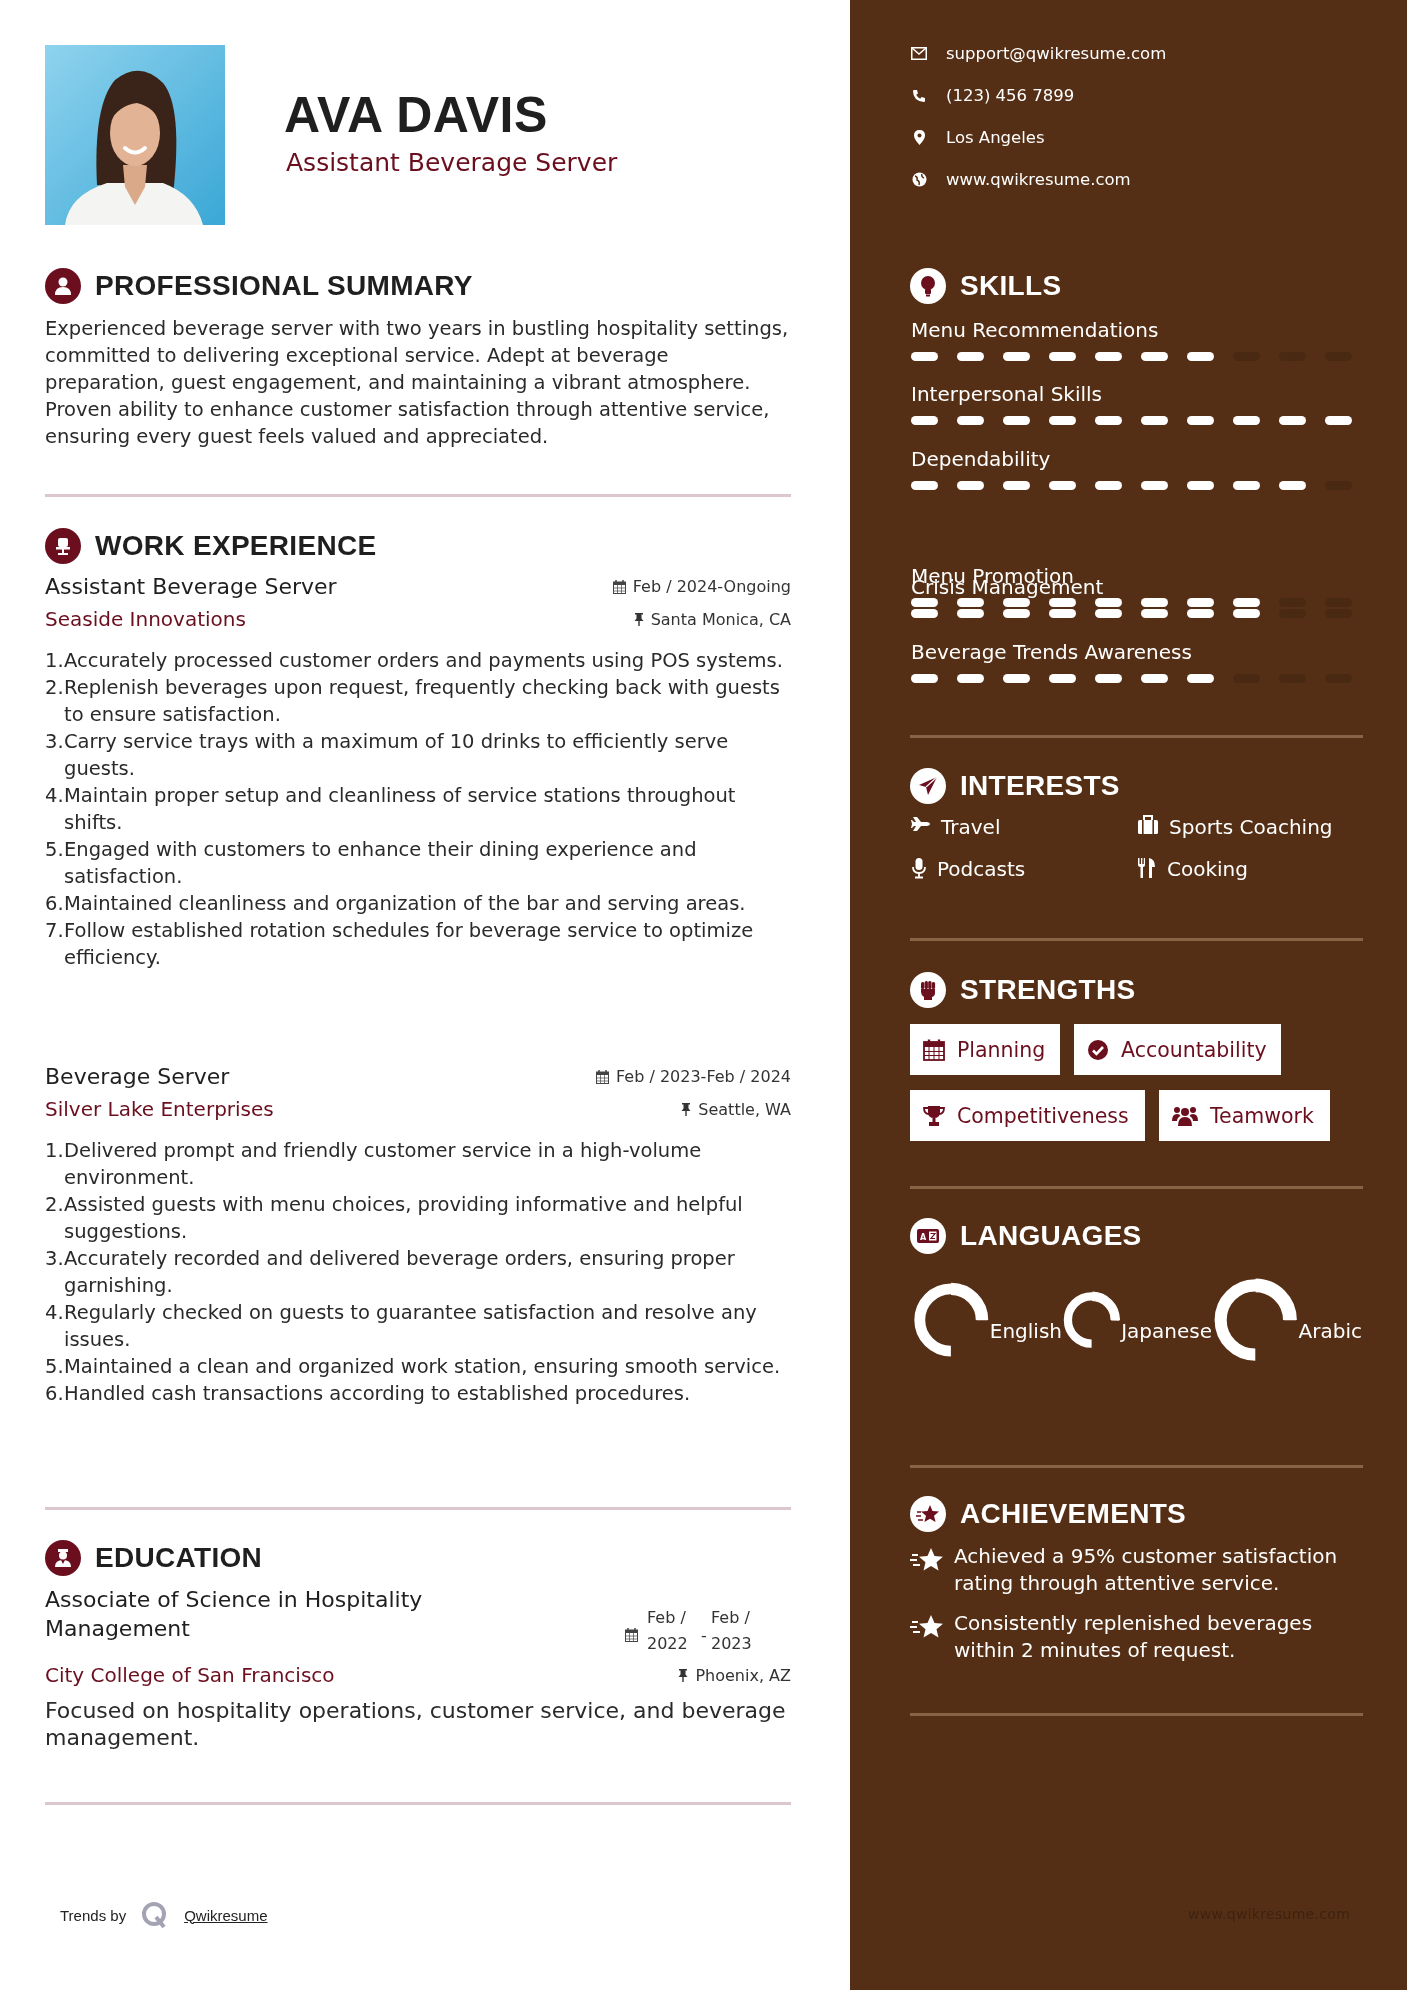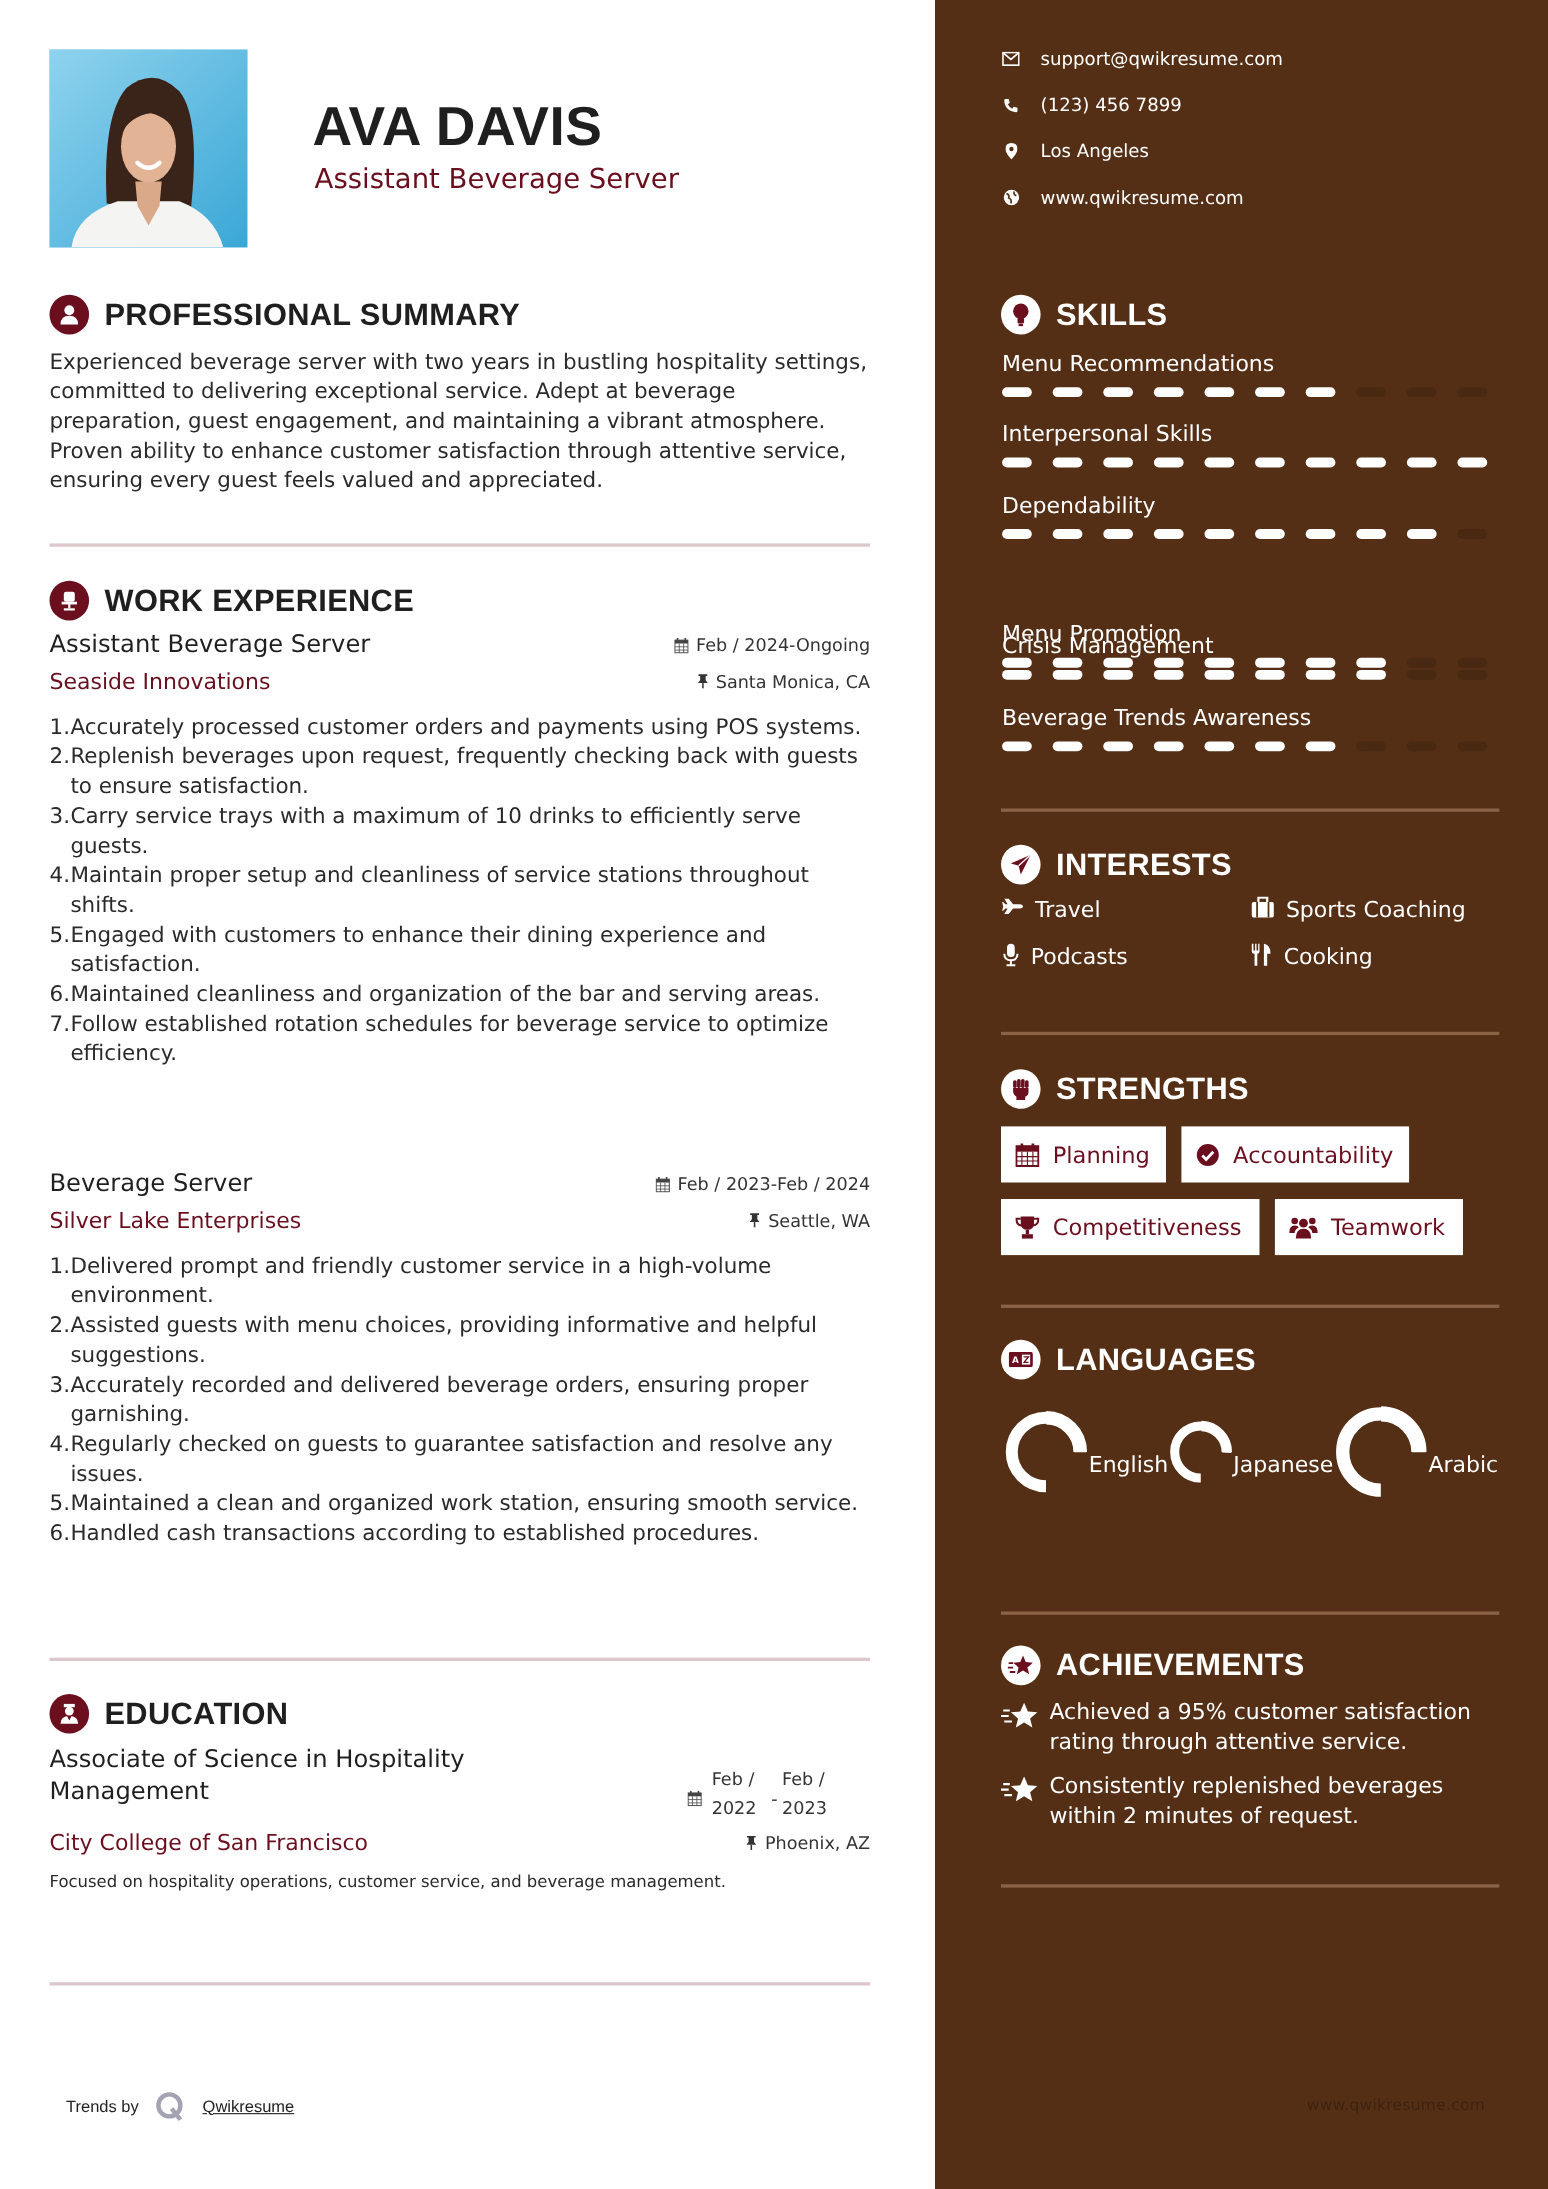--- a/index.html
+++ b/index.html
@@ -274,21 +274,21 @@
       <div class="job-row" style="margin-top:6px;">
         <div class="job-company">City College of San Francisco</div>
         <div class="meta">
           <svg width="10" height="14" viewBox="0 0 10 14">
               <path d="M1 1h8v1.5H7.5v4L9.5 9h-9L2.5 6.5v-4H1z" fill="#333"></path>
               <rect x="4.3" y="9" width="1.4" height="5" fill="#333"></rect>
             </svg>
           <span>Phoenix, AZ</span>
         </div>
       </div>
-      <div style="margin-top:10px; font-size:15px; line-height:27px; color:#2a2a2a;">Focused on hospitality operations, customer service, and beverage management.</div>
+      <div style="margin-top:10px; font-size:22px; line-height:27px; color:#2a2a2a;">Focused on hospitality operations, customer service, and beverage management.</div>
     </div>
 
     <div class="divider" style="top:1802px;"></div>
 
     <div class="powered">
       <span>Trends by</span>
       <svg class="q" width="30" height="30" viewBox="0 0 30 30">
           <circle cx="14" cy="14" r="10" fill="none" stroke="#a3a3b3" stroke-width="4"></circle>
           <path d="M16 17 L24 27" stroke="#a3a3b3" stroke-width="4"></path>
         </svg>

